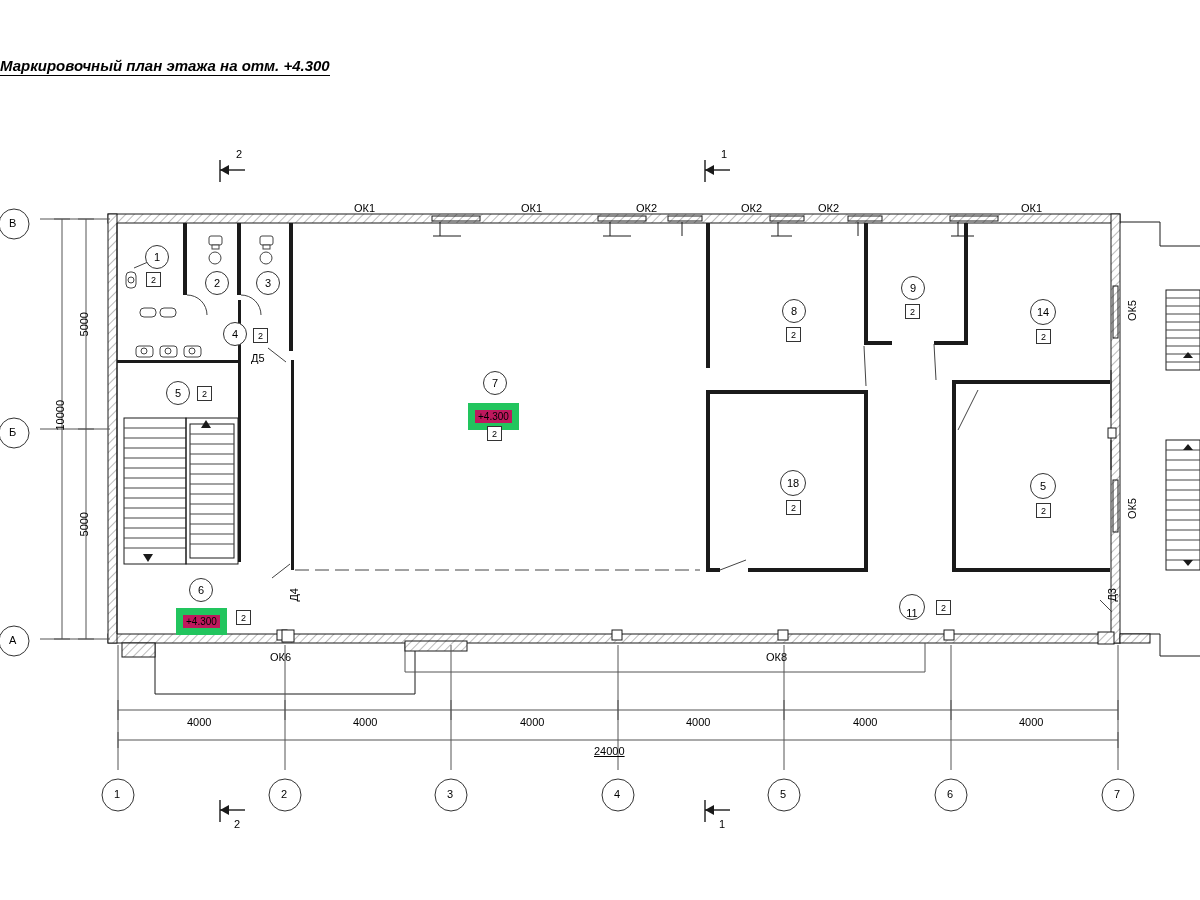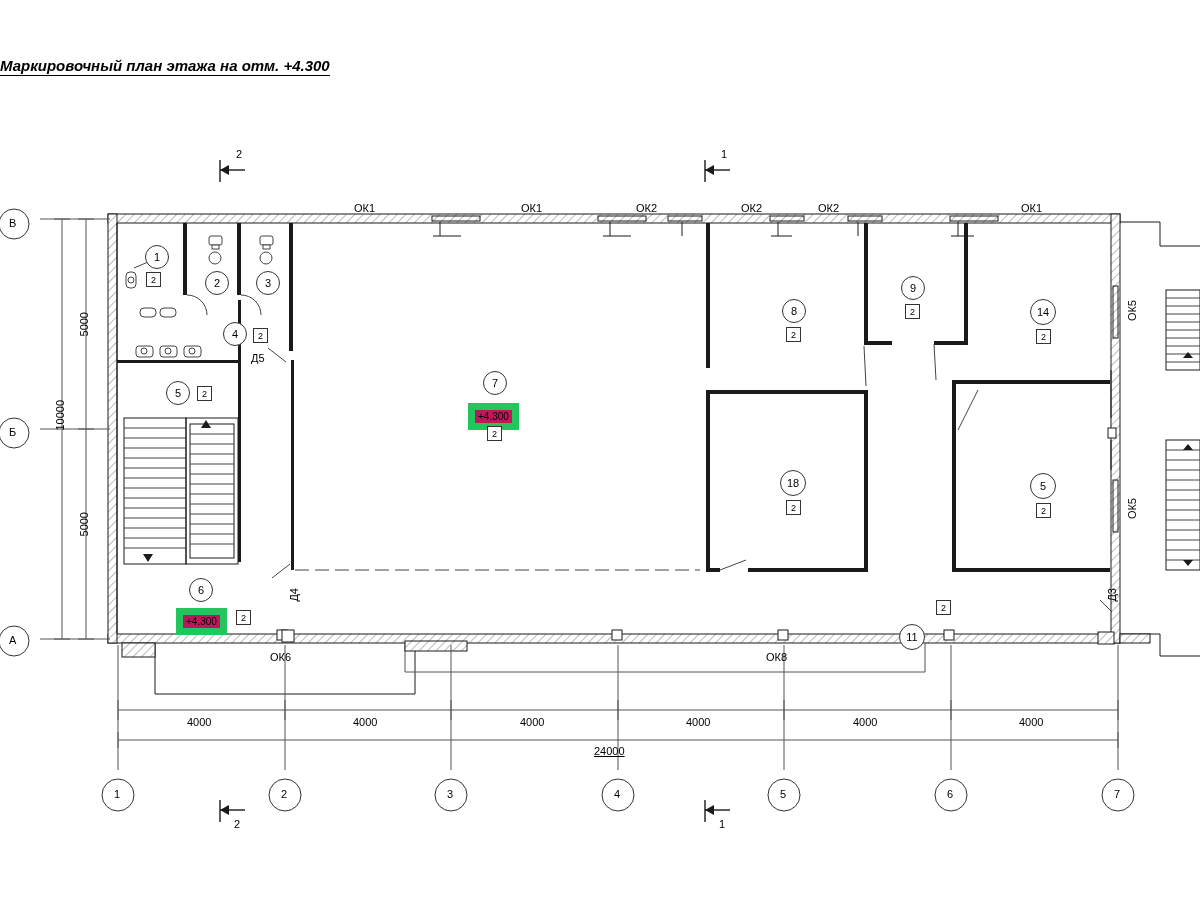--- a/index.html
+++ b/index.html
@@ -342,21 +342,21 @@
 <div class="circ" style="left:901px;top:276px;width:22px;height:22px;">
     <span>9</span>
   </div>
 <div class="sq" style="left:905px;top:304px;">2</div>
 
 <div class="circ" style="left:780px;top:470px;width:24px;height:24px;">
     <span>18</span>
   </div>
 <div class="sq" style="left:786px;top:500px;">2</div>
 
-<div class="circ" style="left:899px;top:624px;width:24px;height:24px;">
+<div class="circ" style="left:899px;top:594px;width:24px;height:24px;align-items:flex-end;">
     <span>11</span>
   </div>
 <div class="sq" style="left:936px;top:600px;">2</div>
 
 <div class="circ" style="left:1030px;top:299px;width:24px;height:24px;">
     <span>14</span>
   </div>
 <div class="sq" style="left:1036px;top:329px;">2</div>
 
 <div class="circ" style="left:1030px;top:473px;width:24px;height:24px;">

